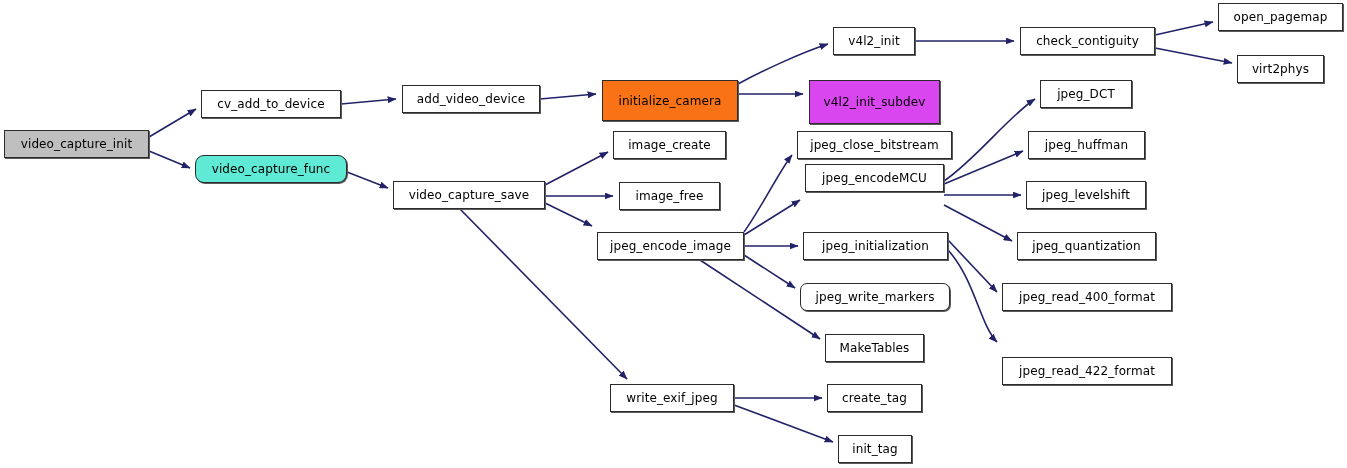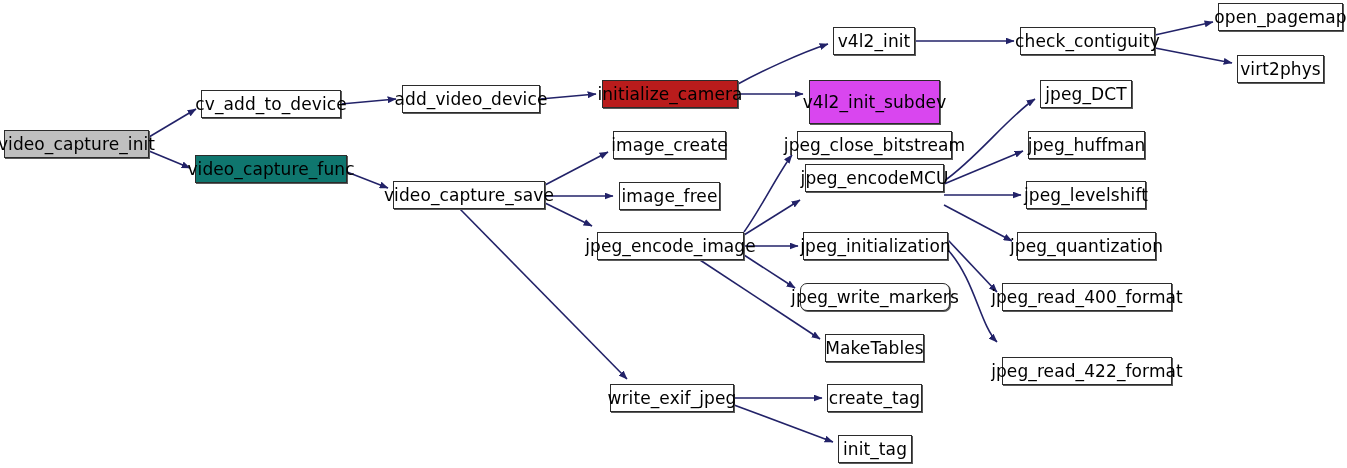--- a/index.html
+++ b/index.html
@@ -29,21 +29,21 @@
   .gnode {
     position: absolute;
     box-sizing: border-box;
     border: 1px solid #2b2b2b;
     background: #ffffff;
     color: #000000;
     display: flex;
     align-items: center;
     justify-content: center;
     font-family: "DejaVu Sans", sans-serif;
-    font-size: 17px;
+    font-size: 12px;
     line-height: 1;
     white-space: nowrap;
     letter-spacing: 0.1px;
     box-shadow: 1px 1px 0 0 #5a5a5a;
   }
   .gnode.highlight {
     background: #bfbfbf;
     justify-content: center;
   }
   .gnode .nlabel {
@@ -91,30 +91,30 @@
         <path d="M734,405 L833,442" fill="none" stroke="#222268" stroke-width="1.6" marker-end="url(#arrowhead)"></path>
       </g>
   </svg>
   <div id="nodes-layer">
       <div class="gnode highlight" style="left: 4px; top: 130px; width: 145px; height: 28px; border-color: rgb(43, 43, 43); background: rgb(191, 191, 191); color: rgb(0, 0, 0);">
         <span class="nlabel">video_capture_init</span>
       </div>
       <div class="gnode" style="left: 201px; top: 90px; width: 140px; height: 28px; border-color: rgb(43, 43, 43); background: rgb(255, 255, 255); color: rgb(0, 0, 0);">
         <span class="nlabel">cv_add_to_device</span>
       </div>
-      <div class="gnode" style="left: 195px; top: 155px; width: 152px; height: 28px; border-color: rgb(43, 43, 43); background: #0f766e; color: rgb(0, 0, 0);">
+      <div class="gnode" style="left: 195px; top: 155px; width: 152px; height: 28px; border-color: rgb(43, 43, 43); background: #5eead4; color: rgb(0, 0, 0); border-radius: 9px;">
         <span class="nlabel">video_capture_func</span>
       </div>
       <div class="gnode" style="left: 402px; top: 85px; width: 138px; height: 28px; border-color: rgb(43, 43, 43); background: rgb(255, 255, 255); color: rgb(0, 0, 0);">
         <span class="nlabel">add_video_device</span>
       </div>
       <div class="gnode" style="left: 393px; top: 181px; width: 152px; height: 28px; border-color: rgb(43, 43, 43); background: rgb(255, 255, 255); color: rgb(0, 0, 0);">
         <span class="nlabel">video_capture_save</span>
       </div>
-      <div class="gnode" style="left: 602px; top: 80px; width: 136px; height: 28px; border-color: rgb(43, 43, 43); background: #b91c1c; color: rgb(0, 0, 0);">
+      <div class="gnode" style="left: 602px; top: 80px; width: 136px; height: 41px; border-color: rgb(43, 43, 43); background: #f97316; color: rgb(0, 0, 0);">
         <span class="nlabel">initialize_camera</span>
       </div>
       <div class="gnode" style="left: 613px; top: 131px; width: 113px; height: 28px; border-color: rgb(43, 43, 43); background: rgb(255, 255, 255); color: rgb(0, 0, 0);">
         <span class="nlabel">image_create</span>
       </div>
       <div class="gnode" style="left: 619px; top: 182px; width: 101px; height: 28px; border-color: rgb(43, 43, 43); background: rgb(255, 255, 255); color: rgb(0, 0, 0);">
         <span class="nlabel">image_free</span>
       </div>
       <div class="gnode" style="left: 597px; top: 232px; width: 147px; height: 28px; border-color: rgb(43, 43, 43); background: rgb(255, 255, 255); color: rgb(0, 0, 0);">
         <span class="nlabel">jpeg_encode_image</span>

